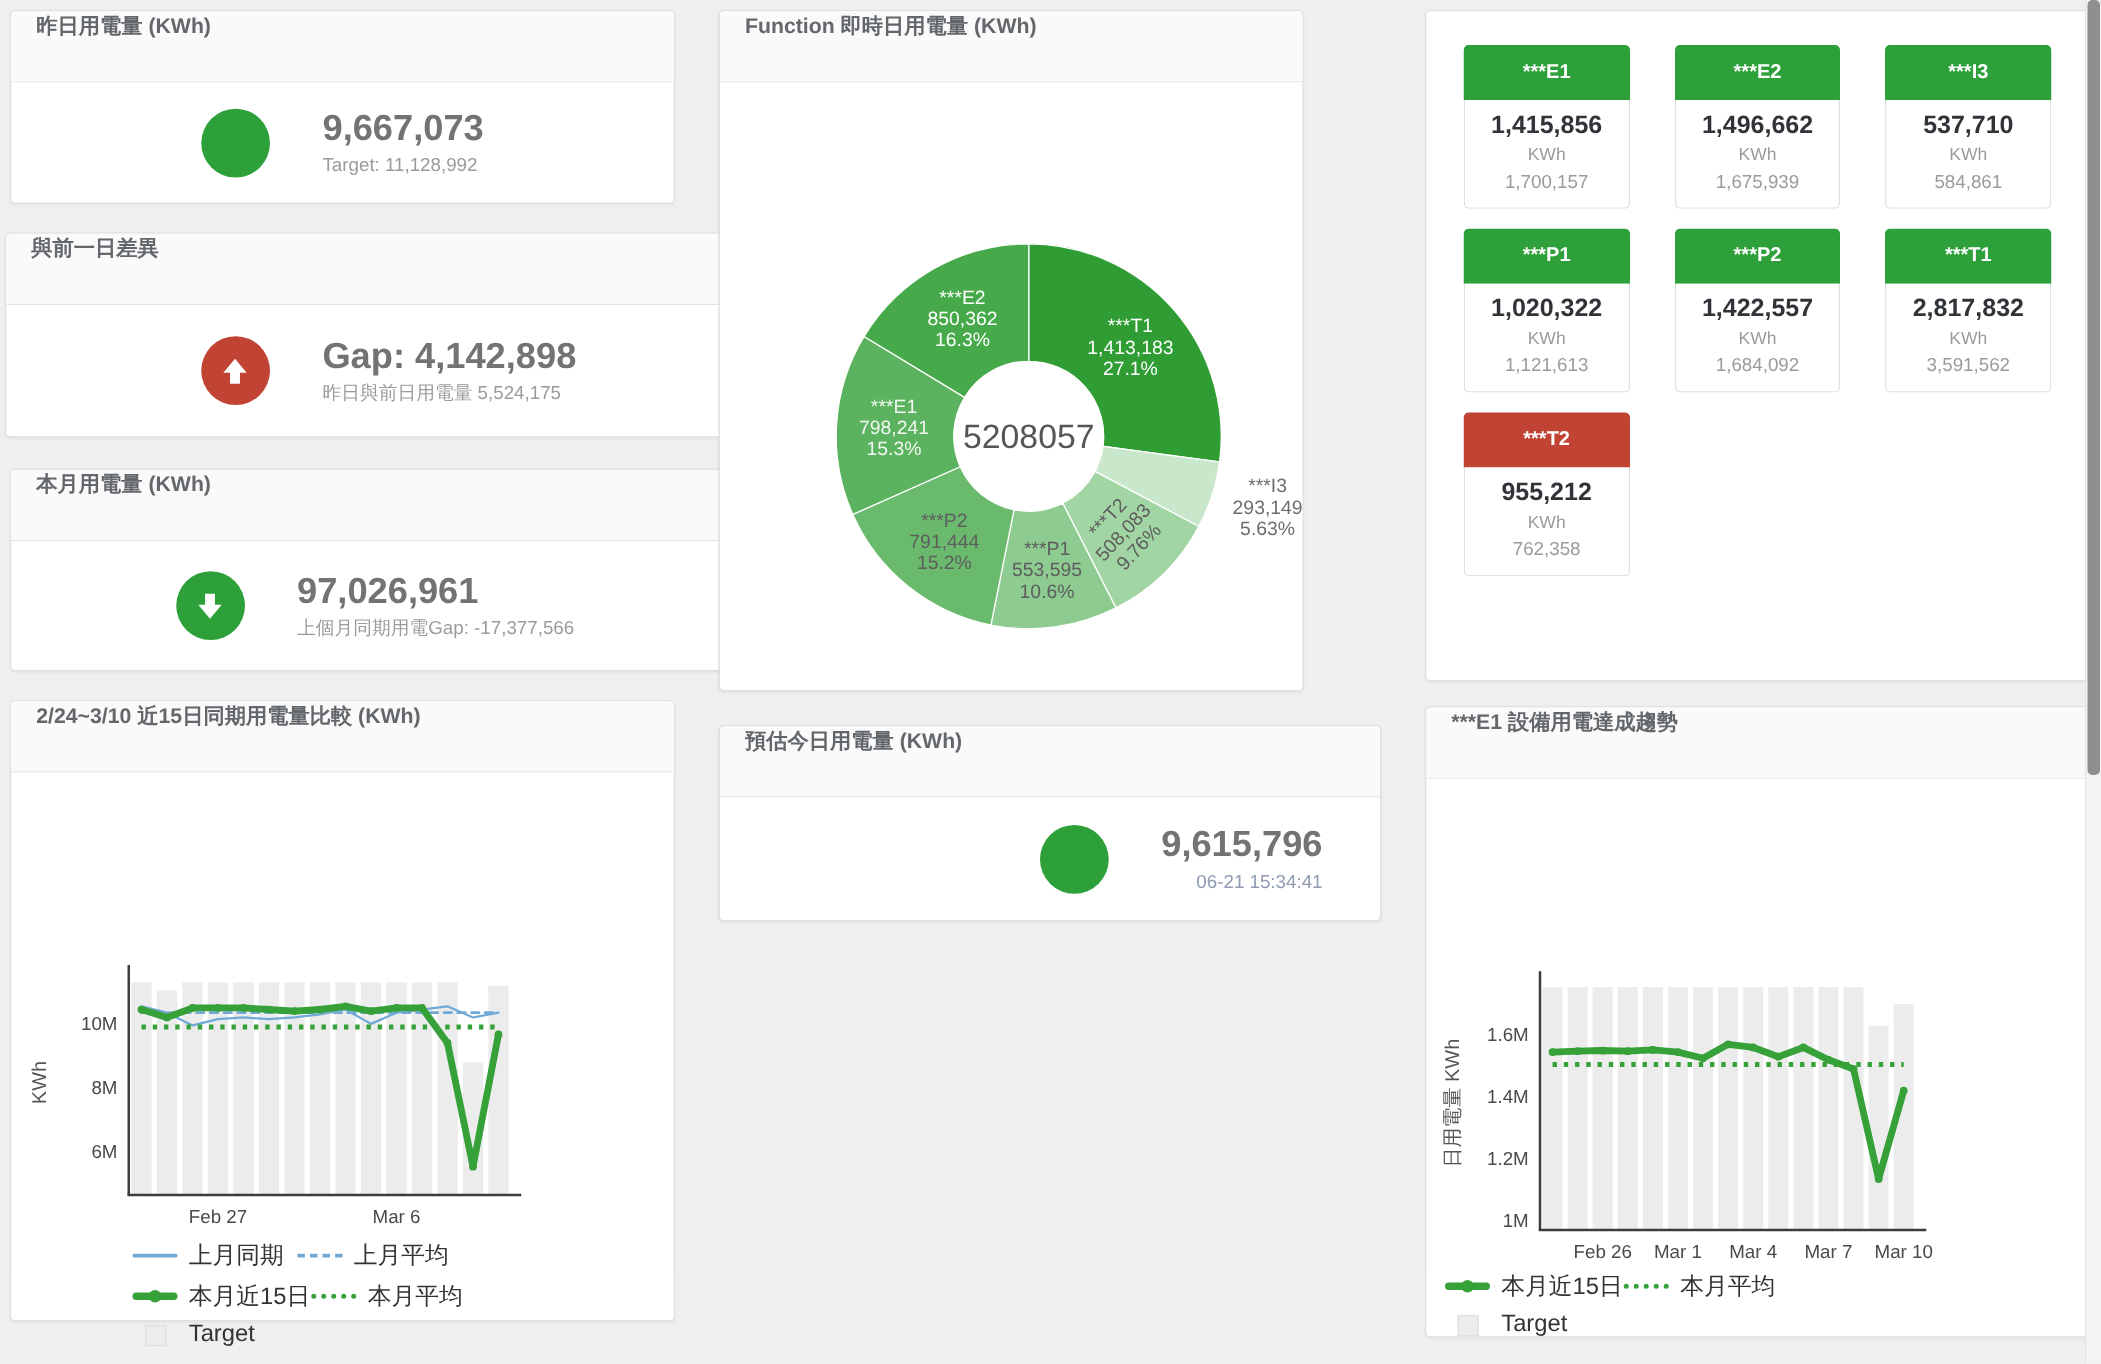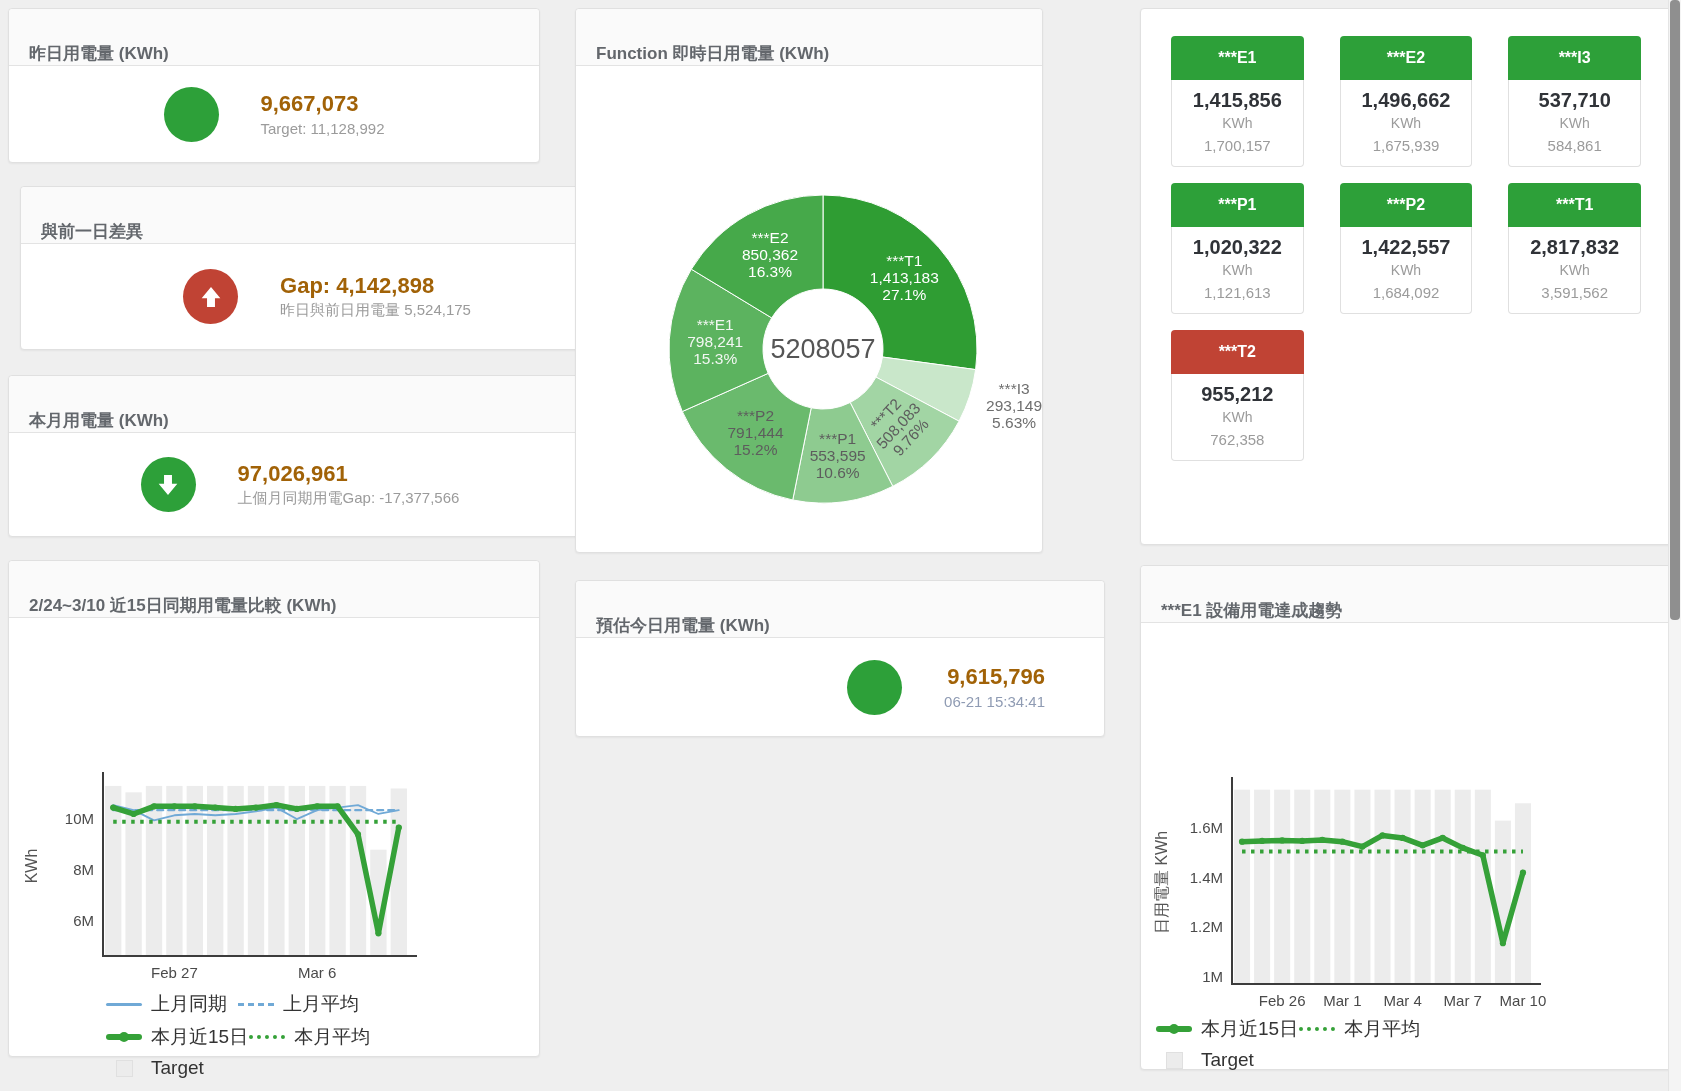--- a/index.html
+++ b/index.html
@@ -1,28 +1,28 @@
 <!DOCTYPE html>
 <html><head>
 <meta charset="utf-8">
 <style>
   html,body{margin:0;padding:0}
   body{background:#efefef;font-family:"Liberation Sans",sans-serif}
   .stage{position:relative;width:1681px;height:1091px;overflow:hidden;background:#efefef}
   .panel{position:absolute;background:#fff;border:1px solid #e0e0e0;border-radius:4px;
          box-shadow:0 1px 2px rgba(0,0,0,.05);box-sizing:border-box}
-  .ph{height:57px;display:flex;align-items:flex-end;padding:0 20px;background:#fafafa;
+  .ph{height:57px;display:flex;align-items:flex-start;padding:0 20px;background:#fafafa;
       border-bottom:1px solid #e3e3e3;border-radius:4px 4px 0 0;box-sizing:border-box}
   .ph h2{margin:0;font-size:17px;font-weight:700;color:#63676c;white-space:nowrap}
   .pbody{height:calc(100% - 57px);position:relative}
   .statrow{height:100%;display:flex;align-items:center;justify-content:center;gap:42px}
   .dot{width:55px;height:55px;border-radius:50%;display:flex;align-items:center;justify-content:center;flex:0 0 auto}
-  .stat-value{font-size:22px;font-weight:700;color:#a16207;line-height:1.15;white-space:nowrap}
+  .stat-value{font-size:29px;font-weight:700;color:#737373;line-height:1.15;white-space:nowrap}
   .stat-sub{font-size:15px;color:#9b9b9b;margin-top:3px;white-space:nowrap}
-  .est .statrow{justify-content:flex-end;padding-right:59px}
+  .est .statrow{justify-content:flex-end;padding-right:46px}
   .est .stat-sub{color:#8f9bb3}
   .est .stat-text{text-align:right}
   .tiles{display:grid;grid-template-columns:repeat(3,1fr);column-gap:36px;row-gap:16px;padding:27px 30px}
   .tile-head{height:44px;border-radius:4px 4px 0 0;display:flex;align-items:center;justify-content:center;
              color:#fff;font-size:16px;font-weight:700}
   .tile-body{border:1px solid #e0e0e0;border-top:none;border-radius:0 0 4px 4px;text-align:center;
              padding:9px 0 12px;background:#fff}
   .tile-value{font-size:20px;font-weight:700;color:#303338}
   .tile-unit{font-size:14px;color:#9b9b9b;margin-top:3px}
   .tile-target{font-size:15px;color:#9b9b9b;margin-top:6px}
@@ -48,21 +48,21 @@
       <div class="statrow">
         <span class="dot" id="dot-yesterday" style="background: rgb(45, 160, 57);"></span>
         <div class="stat-text">
           <div class="stat-value">9,667,073</div>
           <div class="stat-sub">Target: 11,128,992</div>
         </div>
       </div>
     </div>
   </section>
 
-  <section class="panel" style="left:20px;top:186px;width:614px;height:164px">
+  <section class="panel" style="left:4px;top:186px;width:614px;height:164px">
     <header class="ph">
       <h2>與前一日差異</h2>
     </header>
     <div class="pbody">
       <div class="statrow">
         <span class="dot" id="dot-gap" style="background: rgb(192, 67, 52);">
           <svg width="28" height="28" viewBox="0 0 24 24">
             <path d="M12 3.5 L20 13 H15.4 V20.5 H8.6 V13 H4 Z" fill="#ffffff"></path>
           </svg>
         </span>

